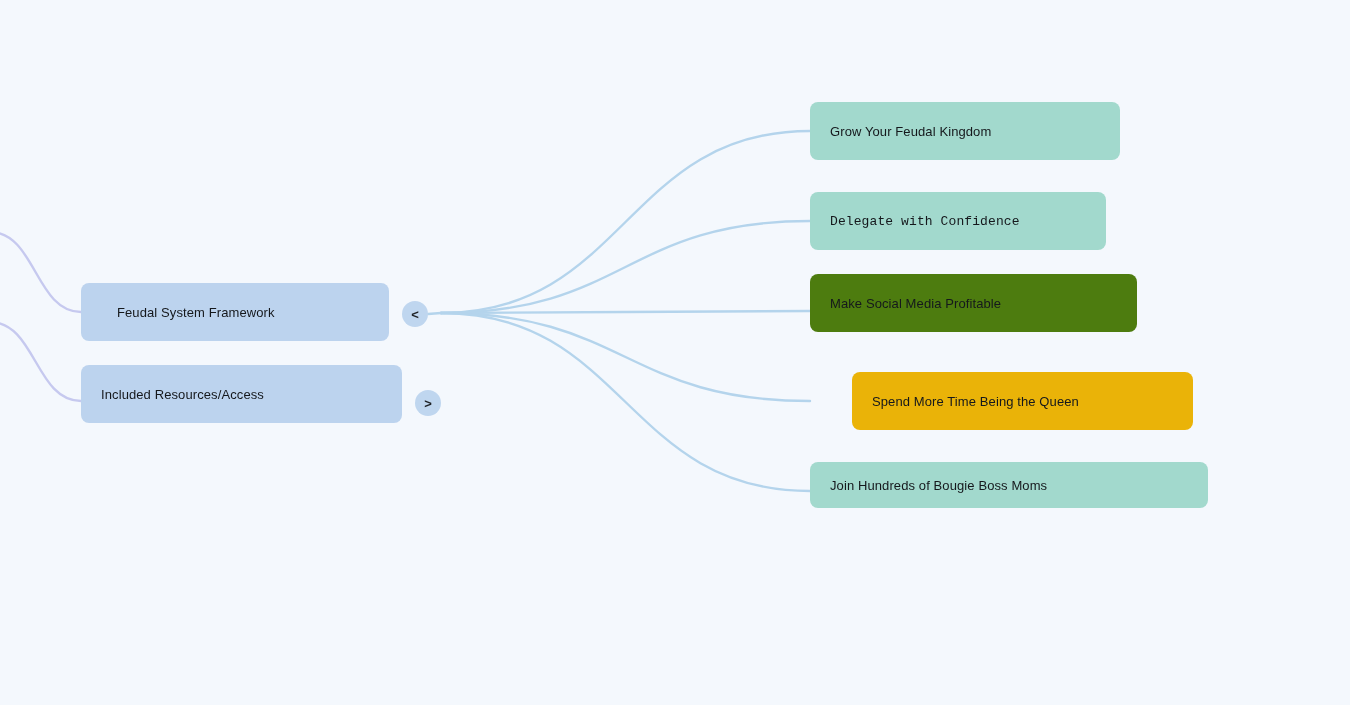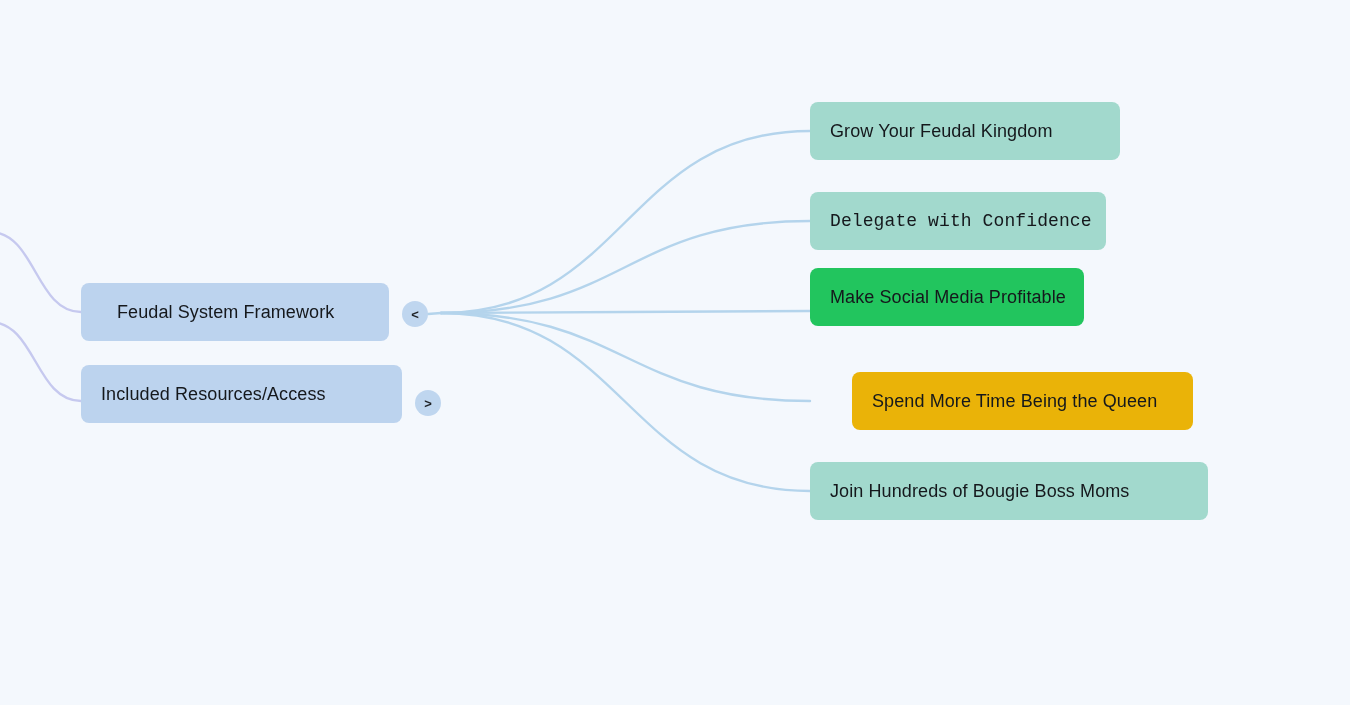--- a/index.html
+++ b/index.html
@@ -31,21 +31,21 @@
     box-sizing: border-box;
     display: flex;
     align-items: center;
     border-radius: 8px;
     height: 58px;
     padding: 0 20px;
     white-space: nowrap;
     cursor: pointer;
   }
   .node-label {
-    font-size: 18px;
+    font-size: 13px;
     line-height: 1;
     color: #15181c;
     letter-spacing: 0.1px;
     text-align: right;
   }
   .node-branch {
     background: #bcd3ee;
   }
   .node-leaf {
     background: #a2d9cd;
@@ -97,23 +97,23 @@
   <div class="toggle" id="bt1" style="left: 415px; top: 390px; background: rgb(191, 214, 239);">
     <span>&gt;</span>
   </div>
 
   <div class="node node-leaf" id="ln0" style="left: 810px; top: 102px; width: 310px; height: 58px; background: rgb(162, 217, 205);">
     <span class="node-label">Grow Your Feudal Kingdom</span>
   </div>
   <div class="node node-leaf" id="ln1" style="left: 810px; top: 192px; width: 296px; height: 58px; background: rgb(162, 217, 205); font-family: Liberation Mono, monospace;">
     <span class="node-label">Delegate with Confidence</span>
   </div>
-  <div class="node node-leaf" id="ln2" style="left: 810px; top: 268px; width: 274px; height: 58px; background: #22c55e;">
+  <div class="node node-leaf" id="ln2" style="left: 810px; top: 274px; width: 327px; height: 58px; background: #4d7c0f;">
     <span class="node-label">Make Social Media Profitable</span>
   </div>
   <div class="node node-leaf" id="ln3" style="left: 852px; top: 372px; width: 341px; height: 58px; background: #eab308;">
     <span class="node-label">Spend More Time Being the Queen</span>
   </div>
-  <div class="node node-leaf" id="ln4" style="left: 810px; top: 462px; width: 398px; height: 58px; background: rgb(162, 217, 205);">
+  <div class="node node-leaf" id="ln4" style="left: 810px; top: 462px; width: 398px; height: 46px; background: rgb(162, 217, 205);">
     <span class="node-label">Join Hundreds of Bougie Boss Moms</span>
   </div>
 
 </div>
 
 </body></html>

